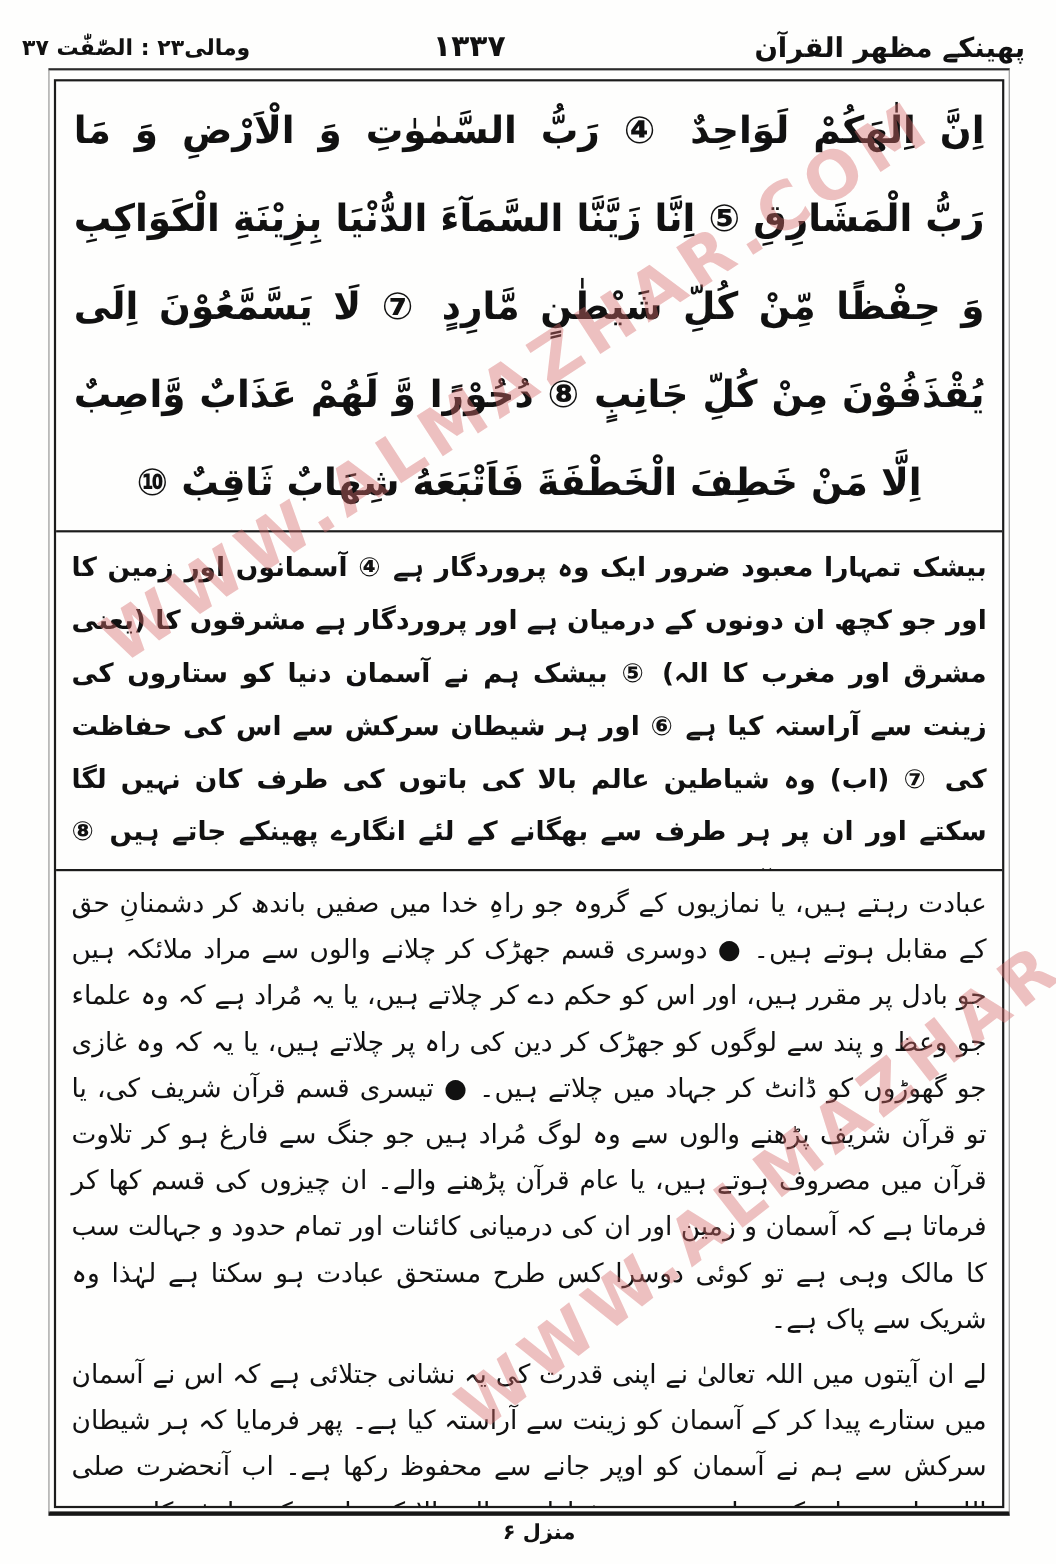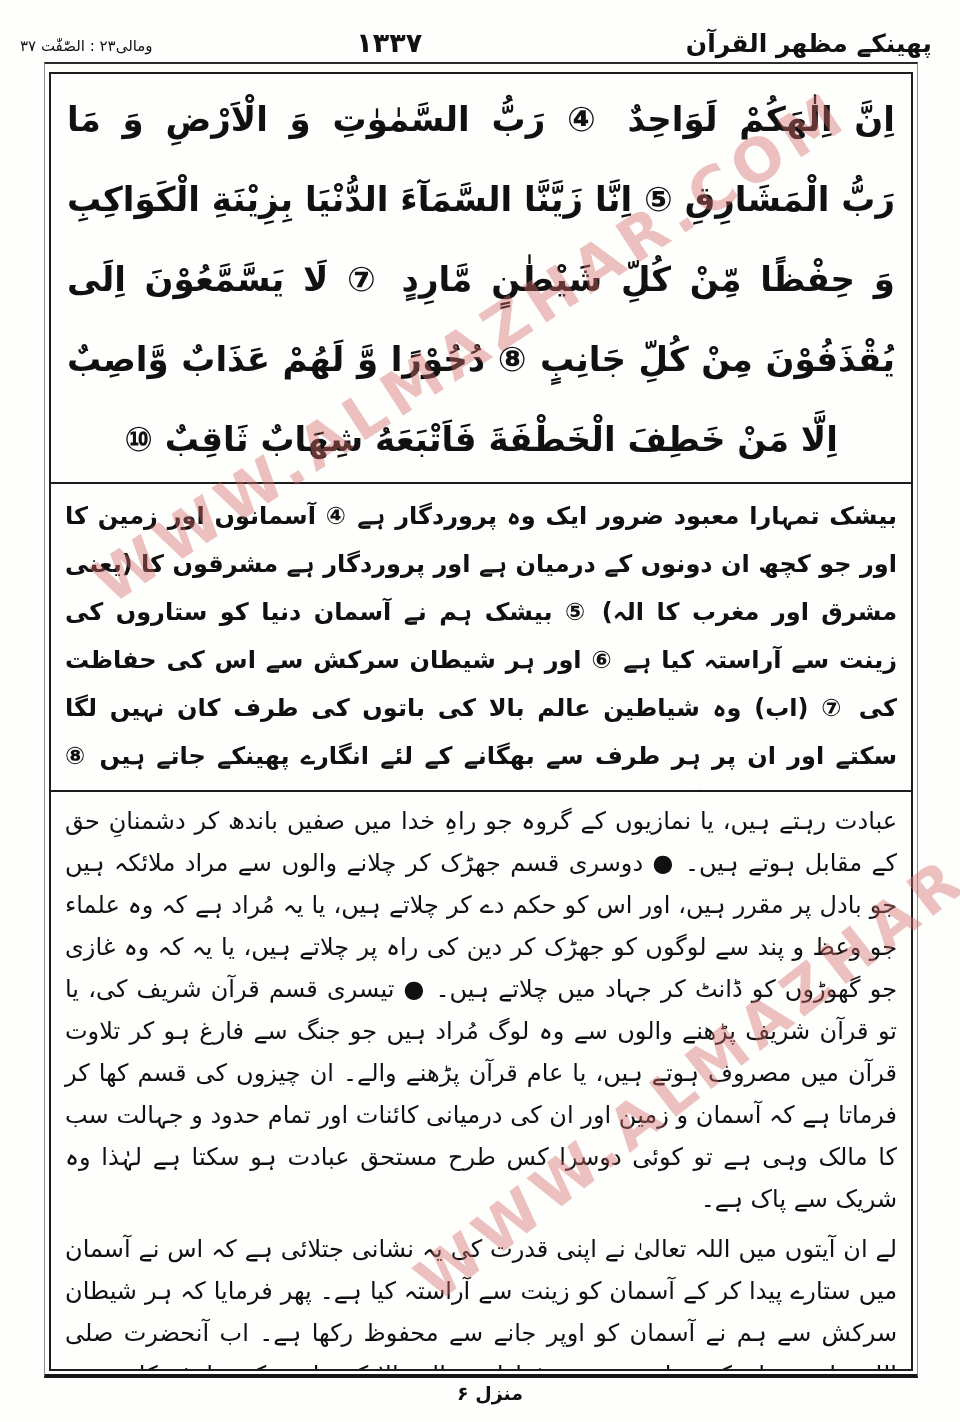--- a/index.html
+++ b/index.html
@@ -13,21 +13,21 @@
     direction:rtl;
   }
   
   .header{
     position:absolute;top:12px;right:28px;left:20px;height:46px;
     display:flex;justify-content:space-between;align-items:flex-end;
     direction:rtl;
   }
   .book-title{font-size:25px;font-weight:bold;white-space:nowrap;}
   .page-number{font-size:27px;font-weight:bold;letter-spacing:3px;transform:translatex(-30px);text-align:right;}
-  .section-ref{font-size:15px;font-weight:normal;white-space:nowrap;padding-bottom:3px;}
+  .section-ref{font-size:20px;font-weight:bold;white-space:nowrap;padding-bottom:3px;}
   
   .main-frame{
     position:absolute;left:44px;top:62px;width:874px;height:1316px;
     box-sizing:border-box;
     border-top:2px solid #2b2b2b;
     border-left:1px solid #8d8d8d;
     border-right:1px solid #8d8d8d;
     border-bottom:4px solid #161616;
     padding:8px 4px 3px 4px;
     z-index:1;

